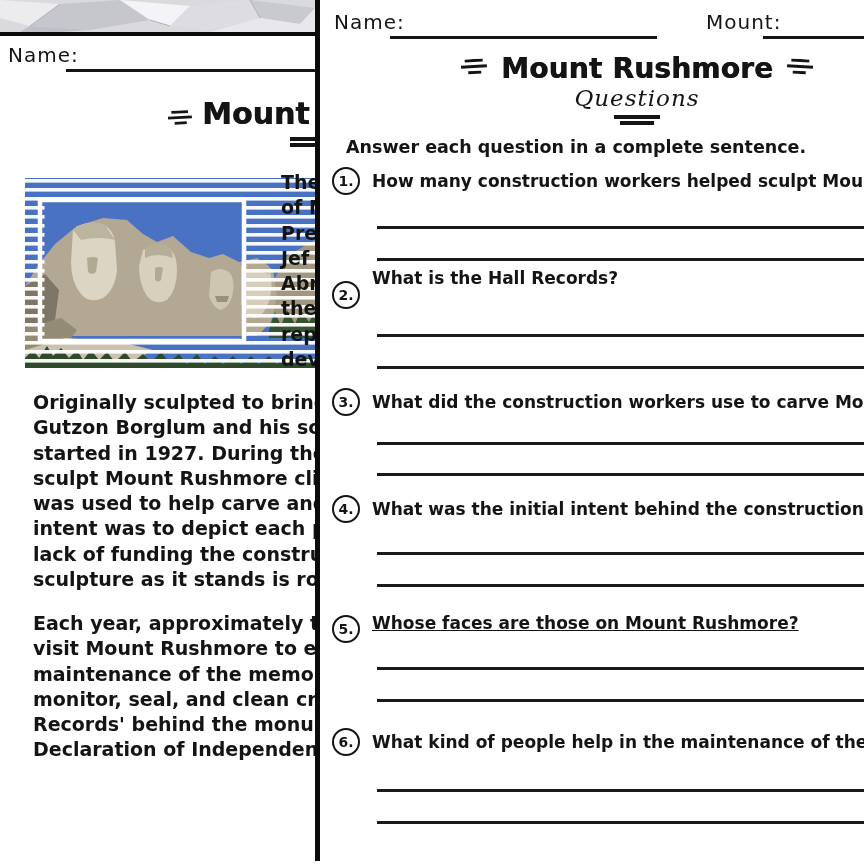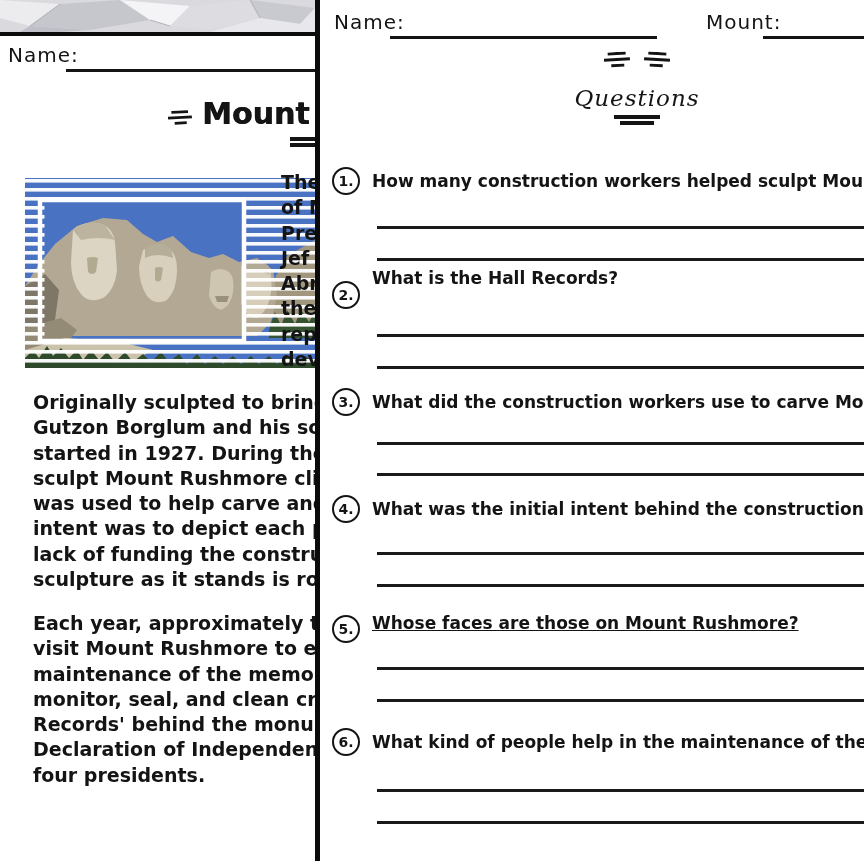--- a/index.html
+++ b/index.html
@@ -162,50 +162,51 @@
         <div class="body-line">lack of funding the construction en</div>
         <div class="body-line">sculpture as it stands is roughly 60</div>
       </div>
     <div class="abs lp-para2" id="lp-para2">
         <div class="body-line">Each year, approximately three milli</div>
         <div class="body-line">visit Mount Rushmore to experience</div>
         <div class="body-line">maintenance of the memorial requir</div>
         <div class="body-line">monitor, seal, and clean cracks that</div>
         <div class="body-line">Records' behind the monument allow</div>
         <div class="body-line">Declaration of Independence, the Co</div>
-        <div class="body-line">four presidents.</div>
       </div>
   </div>
 
   <div class="abs right-page">
     <span class="abs hand-label rp-name-label">Name:</span>
     <div class="abs rp-name-line"></div>
     <span class="abs hand-label rp-date-label">Mount:</span>
     <div class="abs rp-date-line"></div>
 
     <div class="abs rp-titlerow">
       <span class="mark-icon">
         <svg width="26" height="16" viewBox="0 0 26 16" style="transform:rotate(-3deg)">
           <rect x="4" y="0" width="18" height="3" fill="#141414"></rect>
           <rect x="0" y="6" width="26" height="3" fill="#141414"></rect>
           <rect x="7" y="12" width="13" height="3" fill="#141414"></rect>
         </svg>
       </span>
+      <span class="rp-title">Mount Rushmore</span>
       <span class="mark-icon mark-flip">
         <svg width="26" height="16" viewBox="0 0 26 16" style="transform:rotate(-3deg)">
           <rect x="4" y="0" width="18" height="3" fill="#141414"></rect>
           <rect x="0" y="6" width="26" height="3" fill="#141414"></rect>
           <rect x="7" y="12" width="13" height="3" fill="#141414"></rect>
         </svg>
       </span>
     </div>
     <div class="abs rp-subtitle">Questions</div>
     <div class="abs rp-dbar1"></div>
     <div class="abs rp-dbar2"></div>
 
+    <div class="abs rp-instruction">Answer each question in a complete sentence.</div>
 
     <div id="questions">
         <div class="abs q-circle" style="top: 167px;">1.</div>
         <div class="abs q-text" style="top: 171px;">How many construction workers helped sculpt Mount Rushmore</div>
         <div class="abs a-line" style="top: 226px;"></div>
         <div class="abs a-line" style="top: 258px;"></div>
         <div class="abs q-circle" style="top: 281px;">2.</div>
         <div class="abs q-text" style="top: 268px;">What is the Hall Records?</div>
         <div class="abs a-line" style="top: 334px;"></div>
         <div class="abs a-line" style="top: 366px;"></div>

